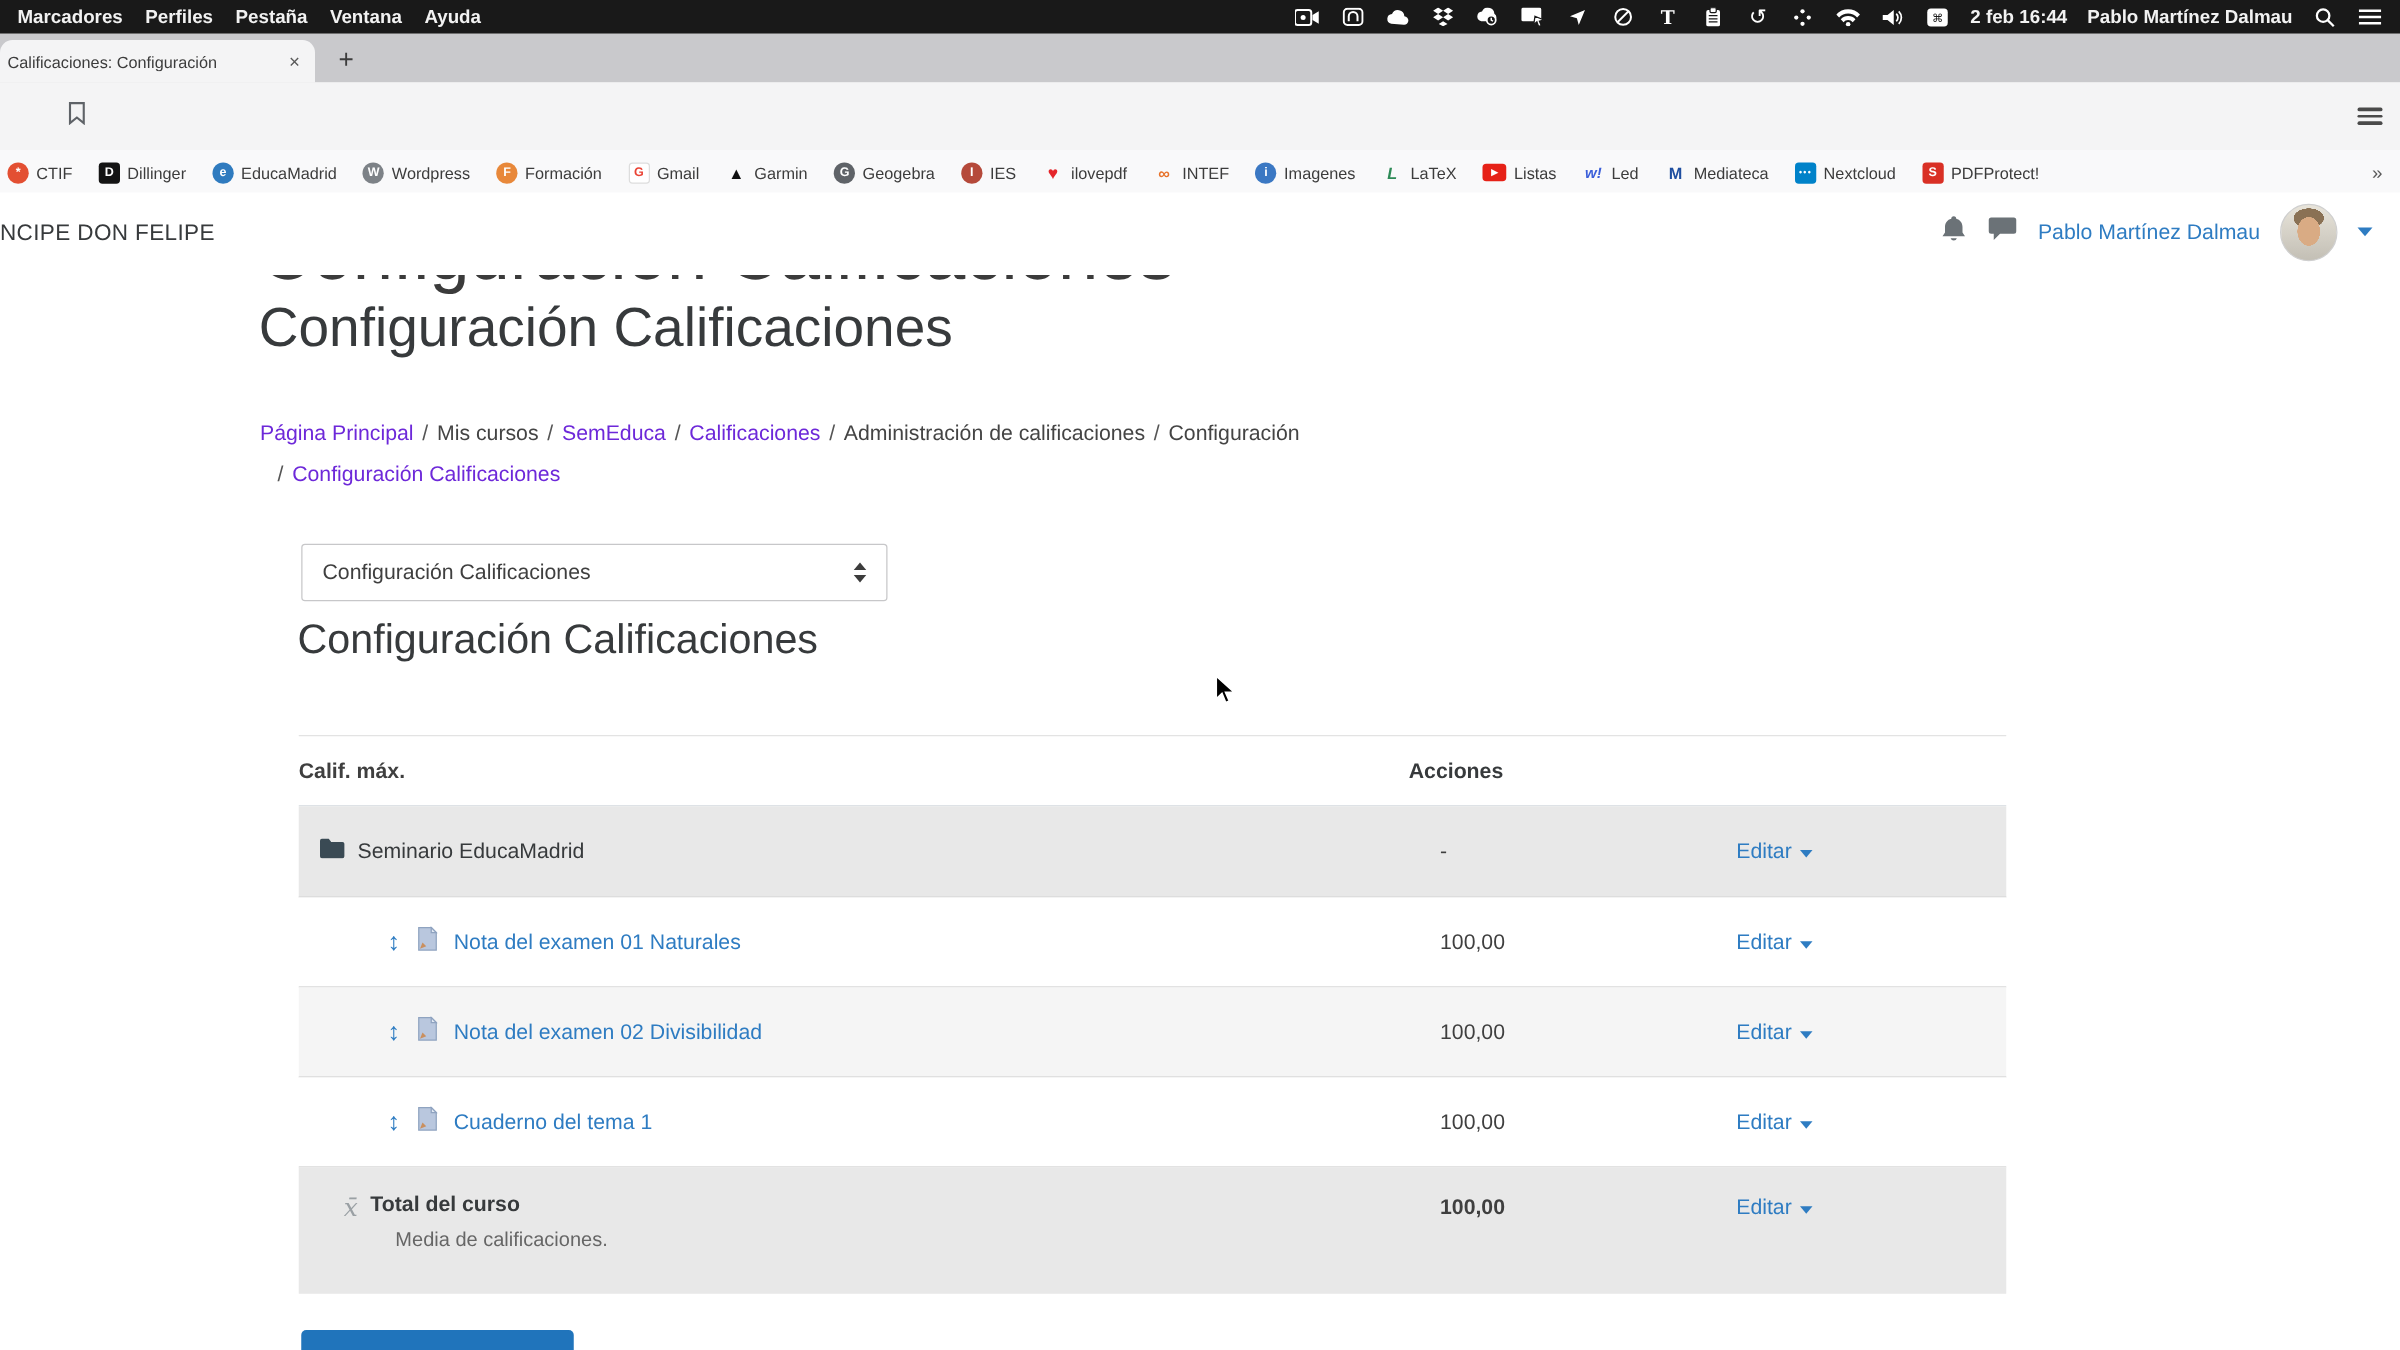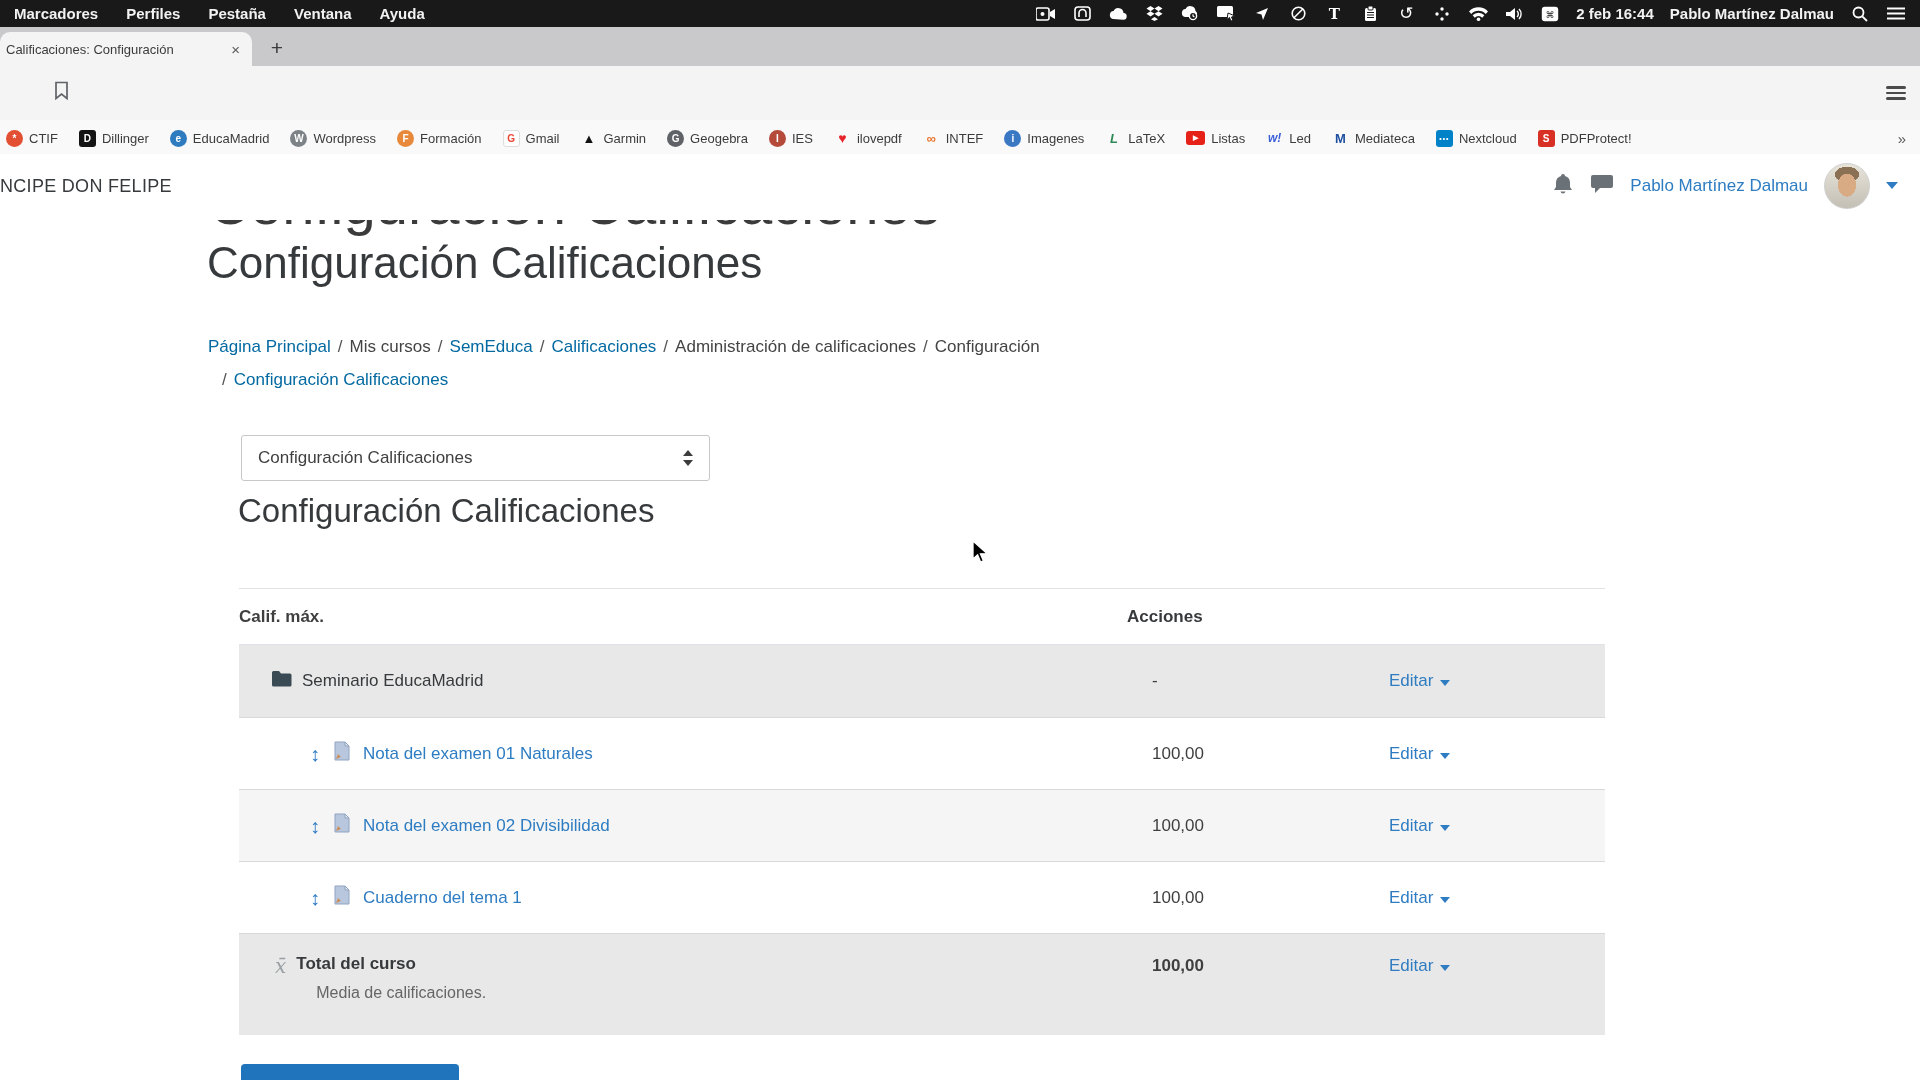--- a/index.html
+++ b/index.html
@@ -2,21 +2,21 @@
 <html><head>
 <meta charset="utf-8">
 <style>
   html,body{margin:0;padding:0;background:#fff;}
   .stage{position:relative;width:1920px;height:1080px;overflow:hidden;background:#fff;
          font-family:"Liberation Sans",sans-serif;}
 
   
   .menubar{position:absolute;left:0;top:0;width:1920px;height:27px;background:#191919;
            display:flex;align-items:center;color:#f2f2f2;font-size:15px;padding:0 14px;box-sizing:border-box;}
-  .menubar .menus{display:flex;gap:28px;font-weight:bold;}
+  .menubar .menus{display:flex;gap:18px;font-weight:bold;}
   .menubar .menus span{cursor:default;}
   .menubar .right{margin-left:auto;display:flex;align-items:center;gap:16px;}
   .trayicon{display:flex;align-items:center;justify-content:center;width:20px;height:18px;}
   .trayicon svg{display:block;}
   .mb-text{font-weight:bold;white-space:nowrap;}
   .glyph-ico{font-size:15px;line-height:18px;color:#fff;}
 
   
   .tabstrip{position:absolute;left:0;top:27px;width:1920px;height:39px;background:#c9c9cc;}
   .tab{position:absolute;left:0;top:5px;width:252px;height:34px;background:#f4f4f5;
@@ -77,21 +77,21 @@
   .caret{display:inline-block;width:0;height:0;border-left:6px solid transparent;
          border-right:6px solid transparent;border-top:7px solid #2e7cc2;}
 
   
   .clipped-heading{position:absolute;left:208px;top:220px;width:880px;height:17px;overflow:hidden;}
   .clipped-heading span{display:block;font-size:58px;font-weight:300;color:#3b3b3b;line-height:60px;
                         margin-top:-46px;white-space:nowrap;}
   .page-title{position:absolute;left:207px;top:238px;font-size:44px;font-weight:300;color:#373a3c;}
 
   .breadcrumb{position:absolute;left:208px;top:330px;width:1160px;font-size:17px;line-height:33px;color:#444;}
-  .breadcrumb a{color:#0369a1;text-decoration:none;}
+  .breadcrumb a{color:#6d28d9;text-decoration:none;}
   .bc-sep{color:#555;margin:0 7px;}
 
   .selectbox{position:absolute;left:241px;top:435px;width:469px;height:46px;border:1px solid #c7c7c9;
              border-radius:3px;background:#fff;display:flex;align-items:center;box-sizing:border-box;
              padding:0 16px;font-size:17px;color:#3f3f3f;}
   .stepper{margin-left:auto;display:flex;flex-direction:column;gap:4px;align-items:center;}
   .tri-up{width:0;height:0;border-left:5px solid transparent;border-right:5px solid transparent;
           border-bottom:6px solid #3c3c3c;}
   .tri-down{width:0;height:0;border-left:5px solid transparent;border-right:5px solid transparent;
             border-top:6px solid #3c3c3c;}
@@ -104,21 +104,21 @@
   .g-head{height:56px;align-items:center;border-bottom:1px solid #dee2e6;font-weight:bold;}
   .g-head .c-name{padding-left:18px;}
   .row-category,.row-total{background:#e8e8e8;}
   .row-item{background:#fff;}
   .row-item.alt{background:#f5f5f5;}
   .g-row.body{border-bottom:1px solid #d9d9d9;height:72px;align-items:center;}
   .g-row.row-category{height:73px;}
   .g-row.row-total{height:101px;align-items:start;}
   .row-total .cell{padding-top:22px;}
   .c-name{display:flex;align-items:center;gap:10px;}
-  .row-category .c-name{padding-left:32px;}
+  .row-category .c-name{padding-left:16px;}
   .row-item .c-name{padding-left:71px;gap:12px;}
   .row-total .c-namewrap{padding-left:36px;display:flex;gap:10px;align-items:flex-start;padding-top:20px;}
   .c-max{padding-left:25px;color:#3f3f3f;}
   .g-head .c-max{padding-left:0;}
   .c-act a{color:#2e7cc2;text-decoration:none;}
   .edit-caret{display:inline-block;width:0;height:0;border-left:5px solid transparent;
               border-right:5px solid transparent;border-top:6px solid #2e7cc2;margin-left:7px;}
   .itemlink{color:#2e7cc2;text-decoration:none;}
   .move-arrow{color:#2e7cc2;font-size:20px;font-weight:bold;line-height:1;}
   .total-name{font-weight:bold;}

